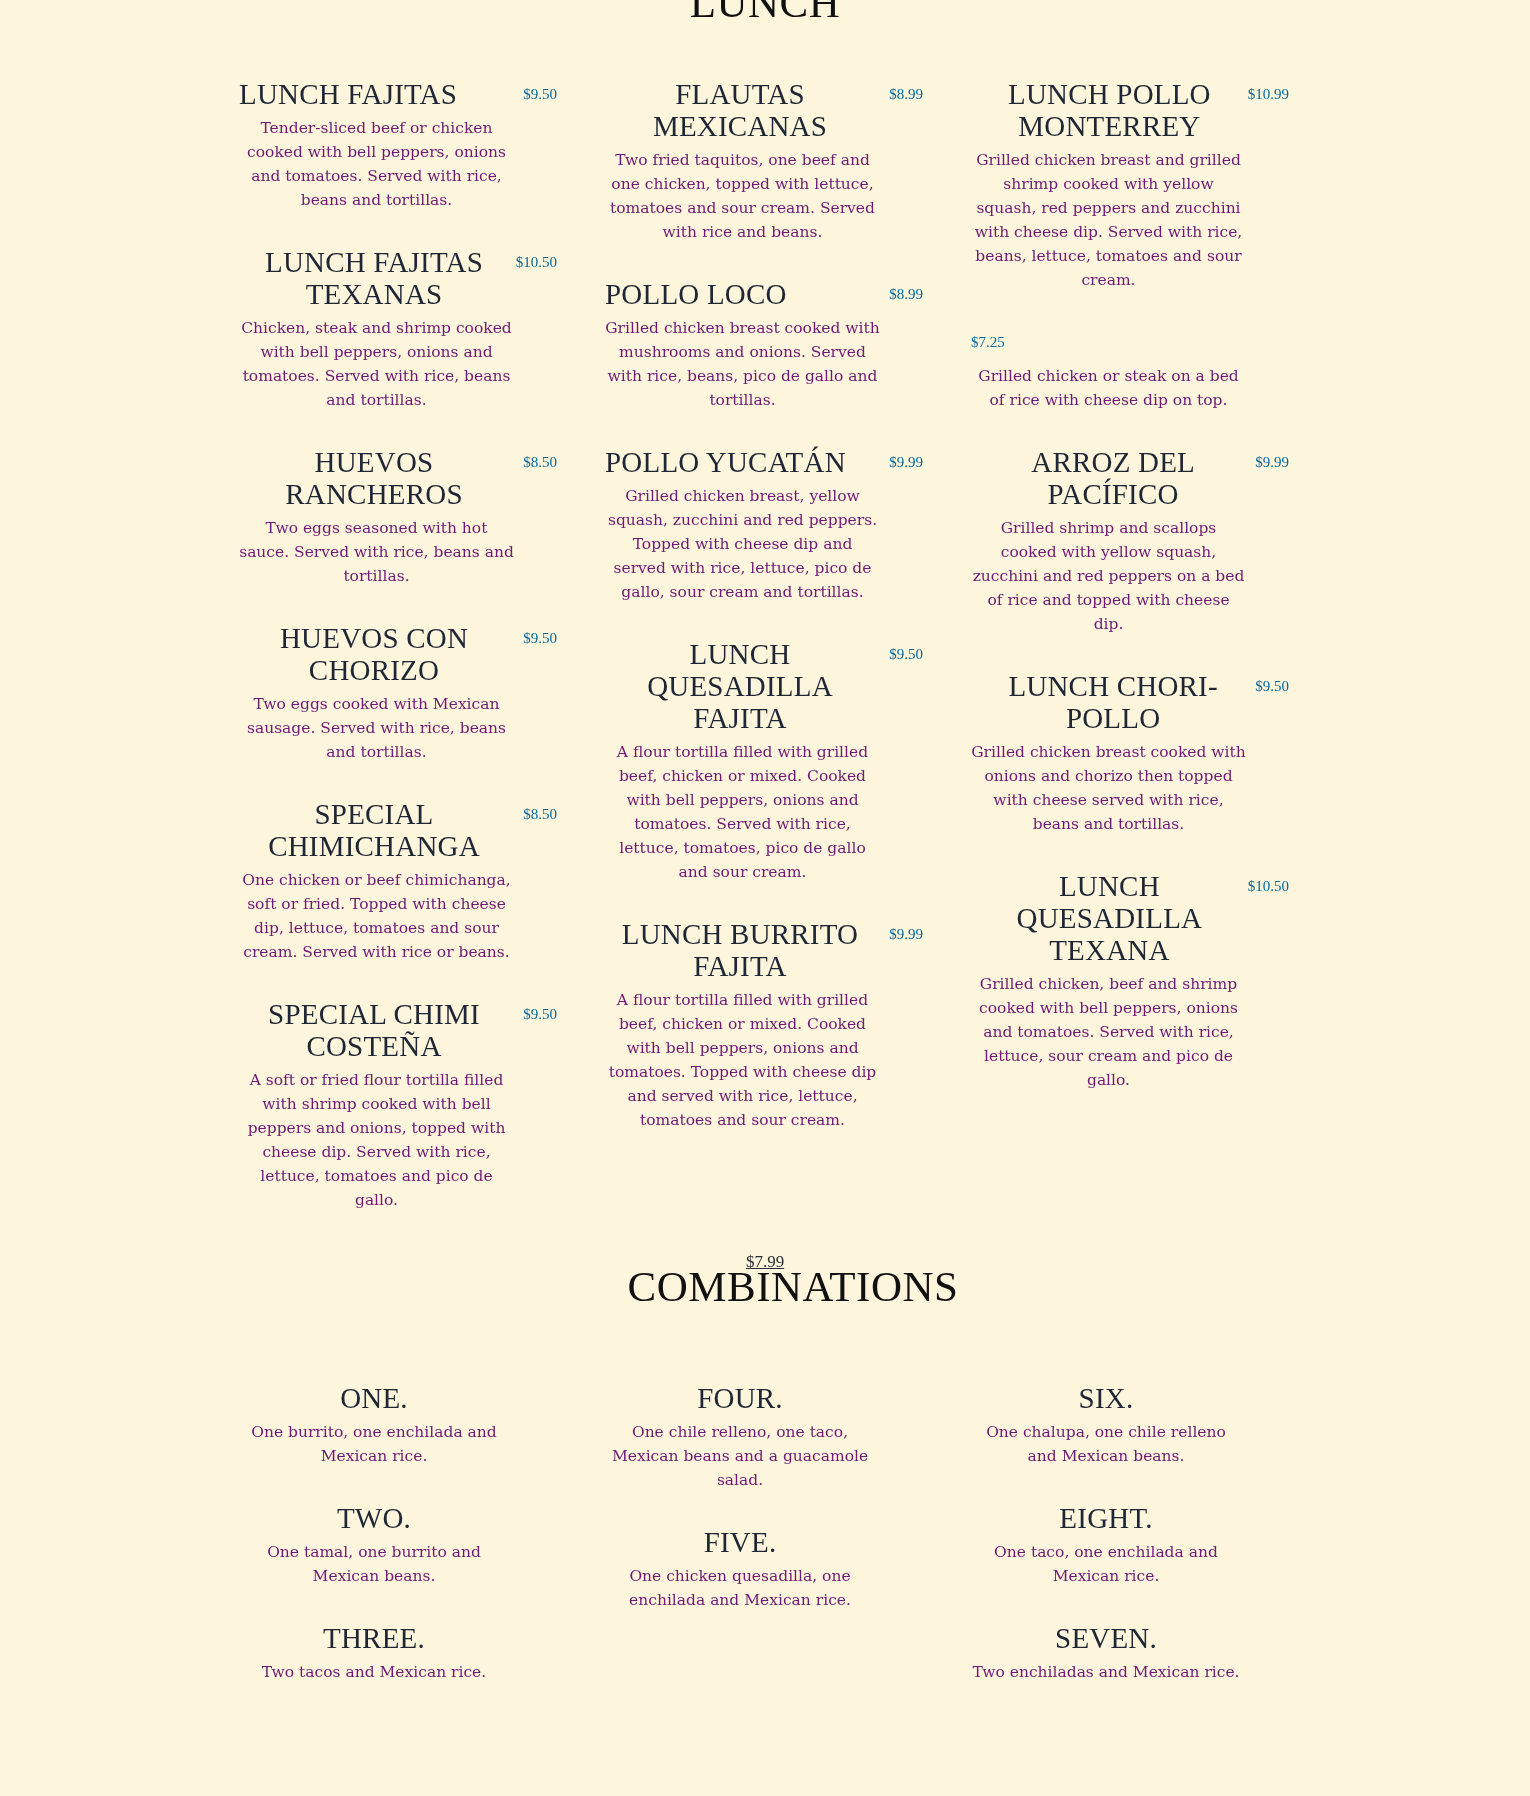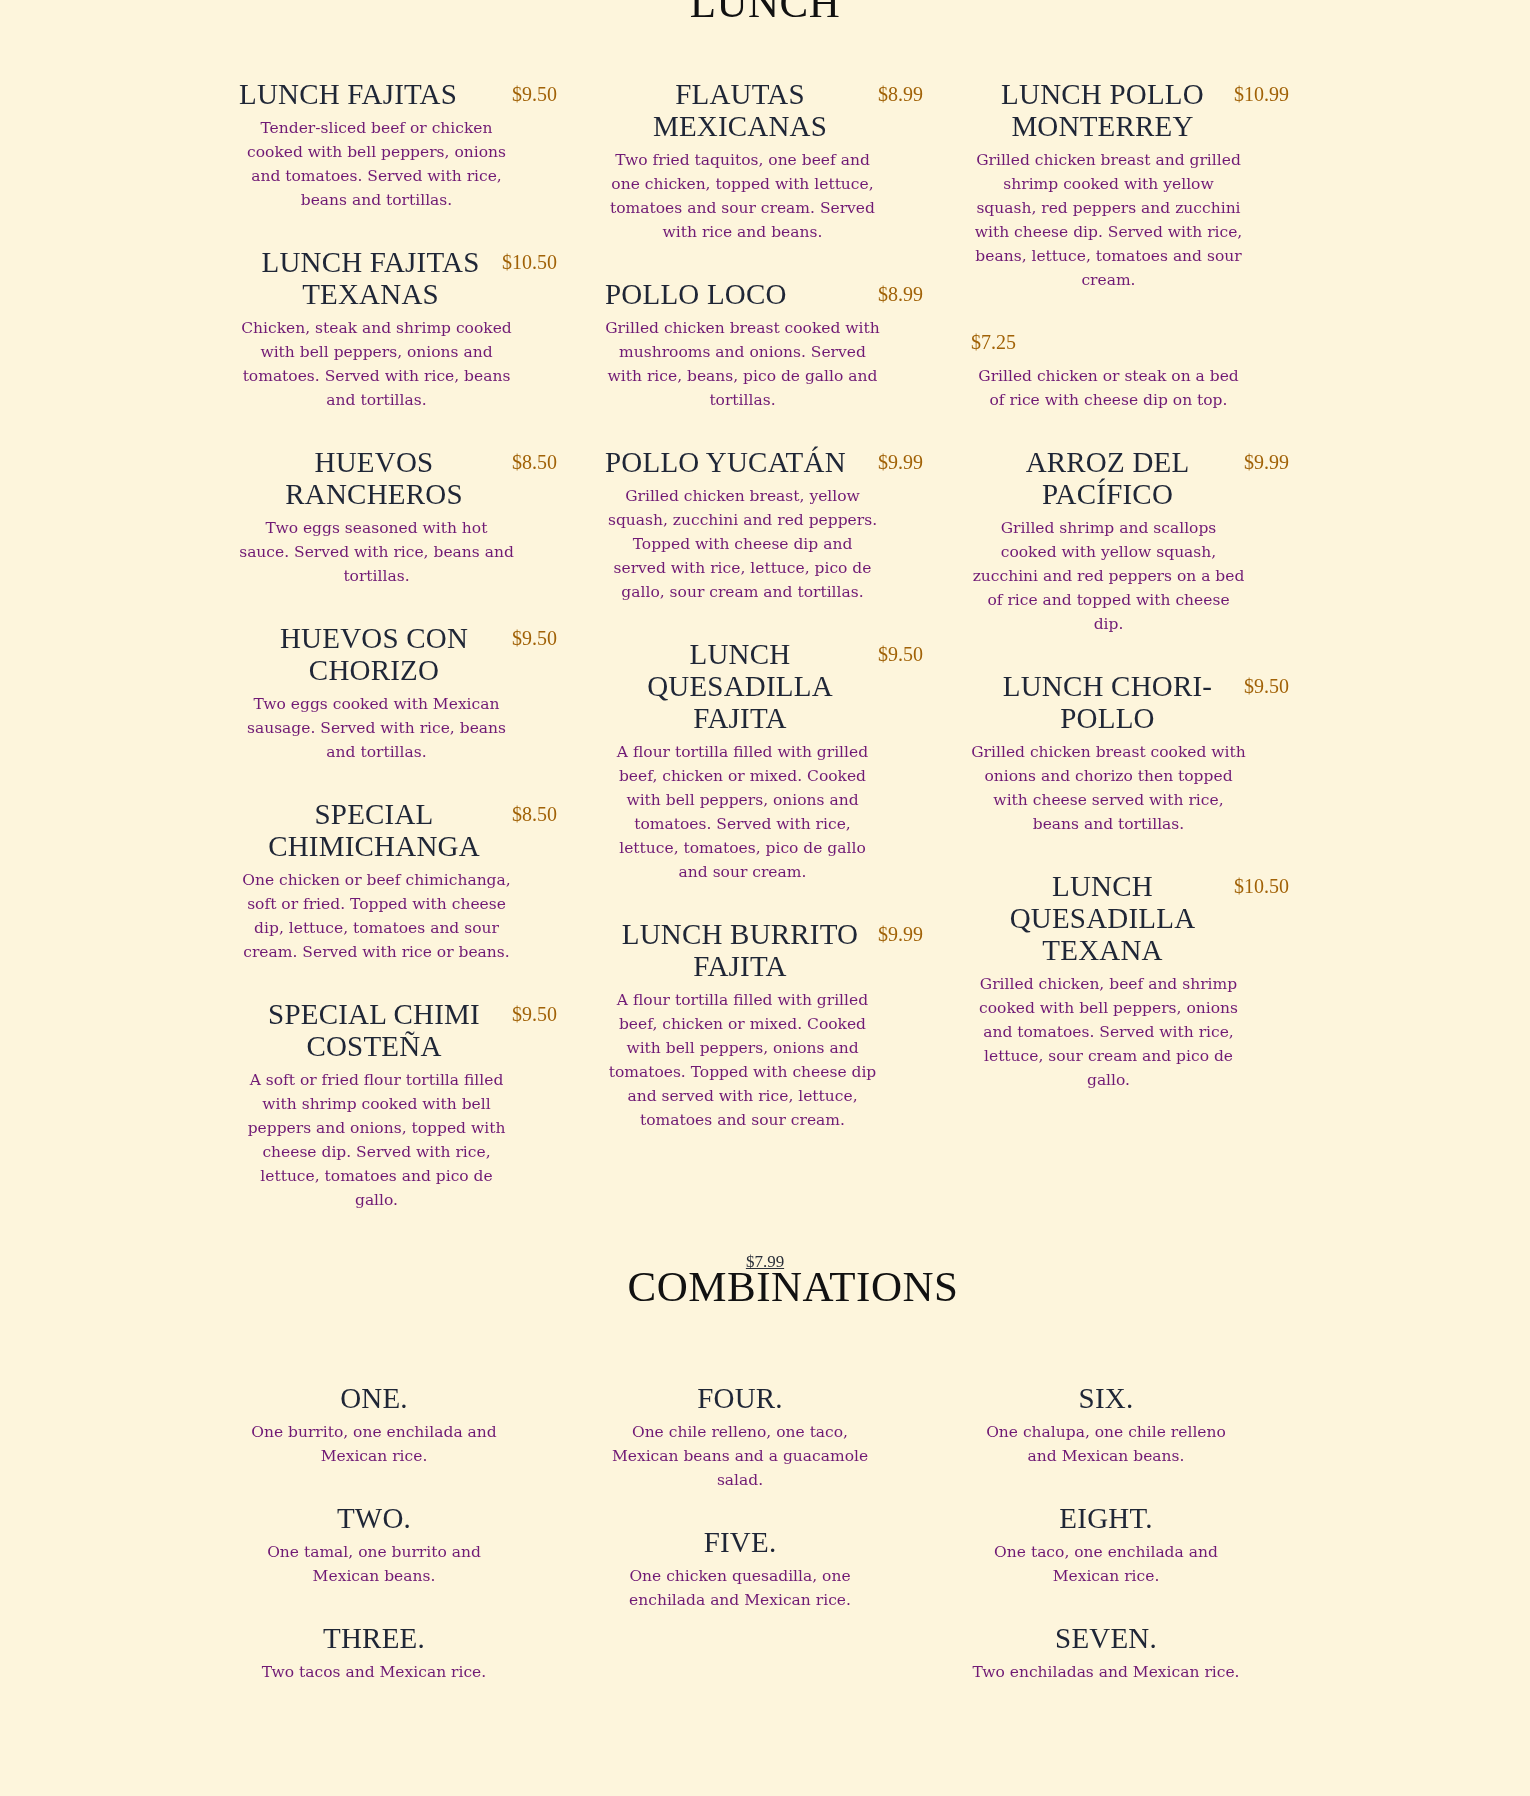--- a/index.html
+++ b/index.html
@@ -78,23 +78,23 @@
       line-height: 32px;
       letter-spacing: 0.2px;
       color: #1f2636;
       max-width: 270px;
       margin: 0;
       text-transform: uppercase;
     }
     .col-3 .item-name { max-width: 285px; }
     .item-price {
       font-family: "Liberation Serif", serif;
-      font-size: 20px;
+      font-size: 15px;
       line-height: 32px;
-      color: #a16207;
+      color: #0369a1;
       white-space: nowrap;
       padding-top: 0px;
     }
     .item-desc {
       margin: 6px 0 0 0;
       font-family: "DejaVu Serif", "Liberation Serif", serif;
       font-size: 15.5px;
       line-height: 24px;
       color: #701a75;
       max-width: 275px;

